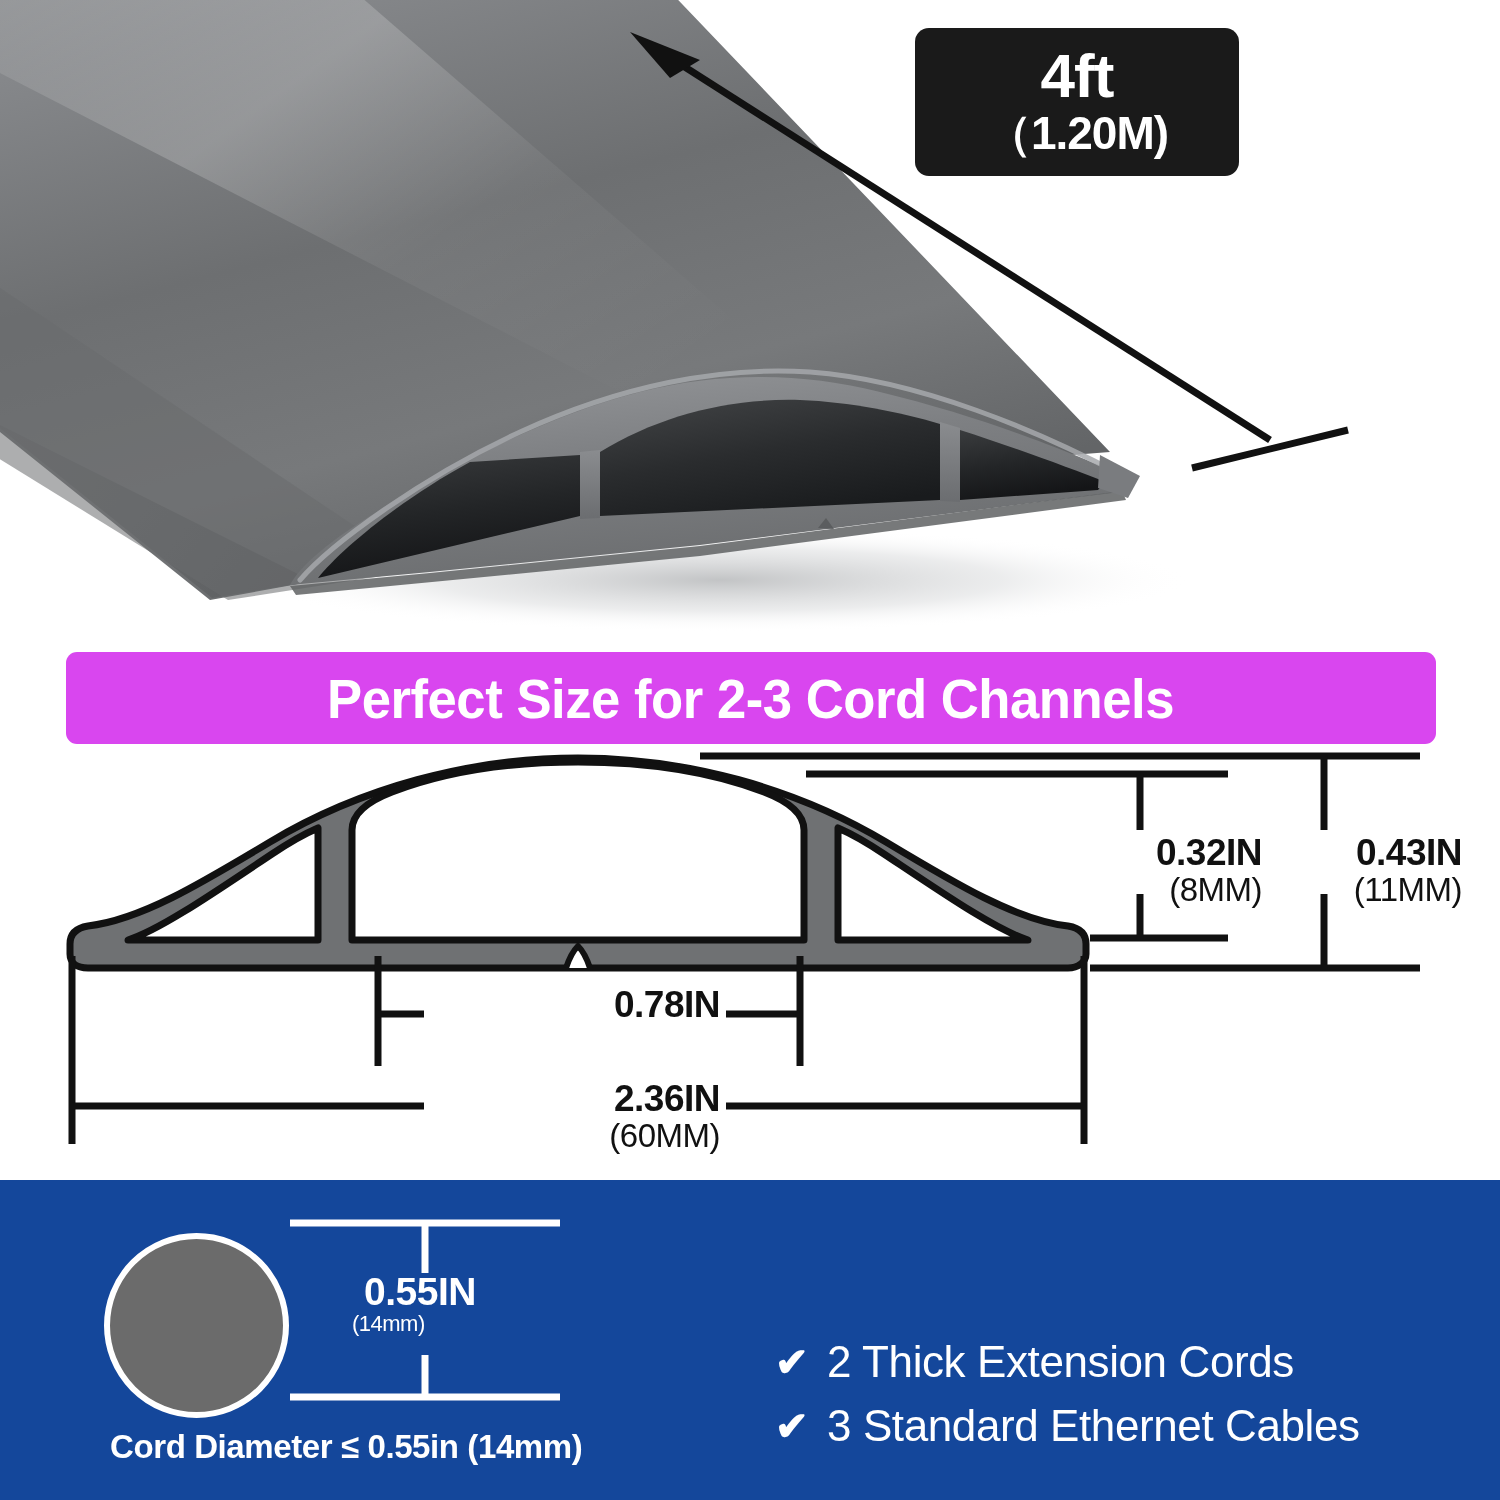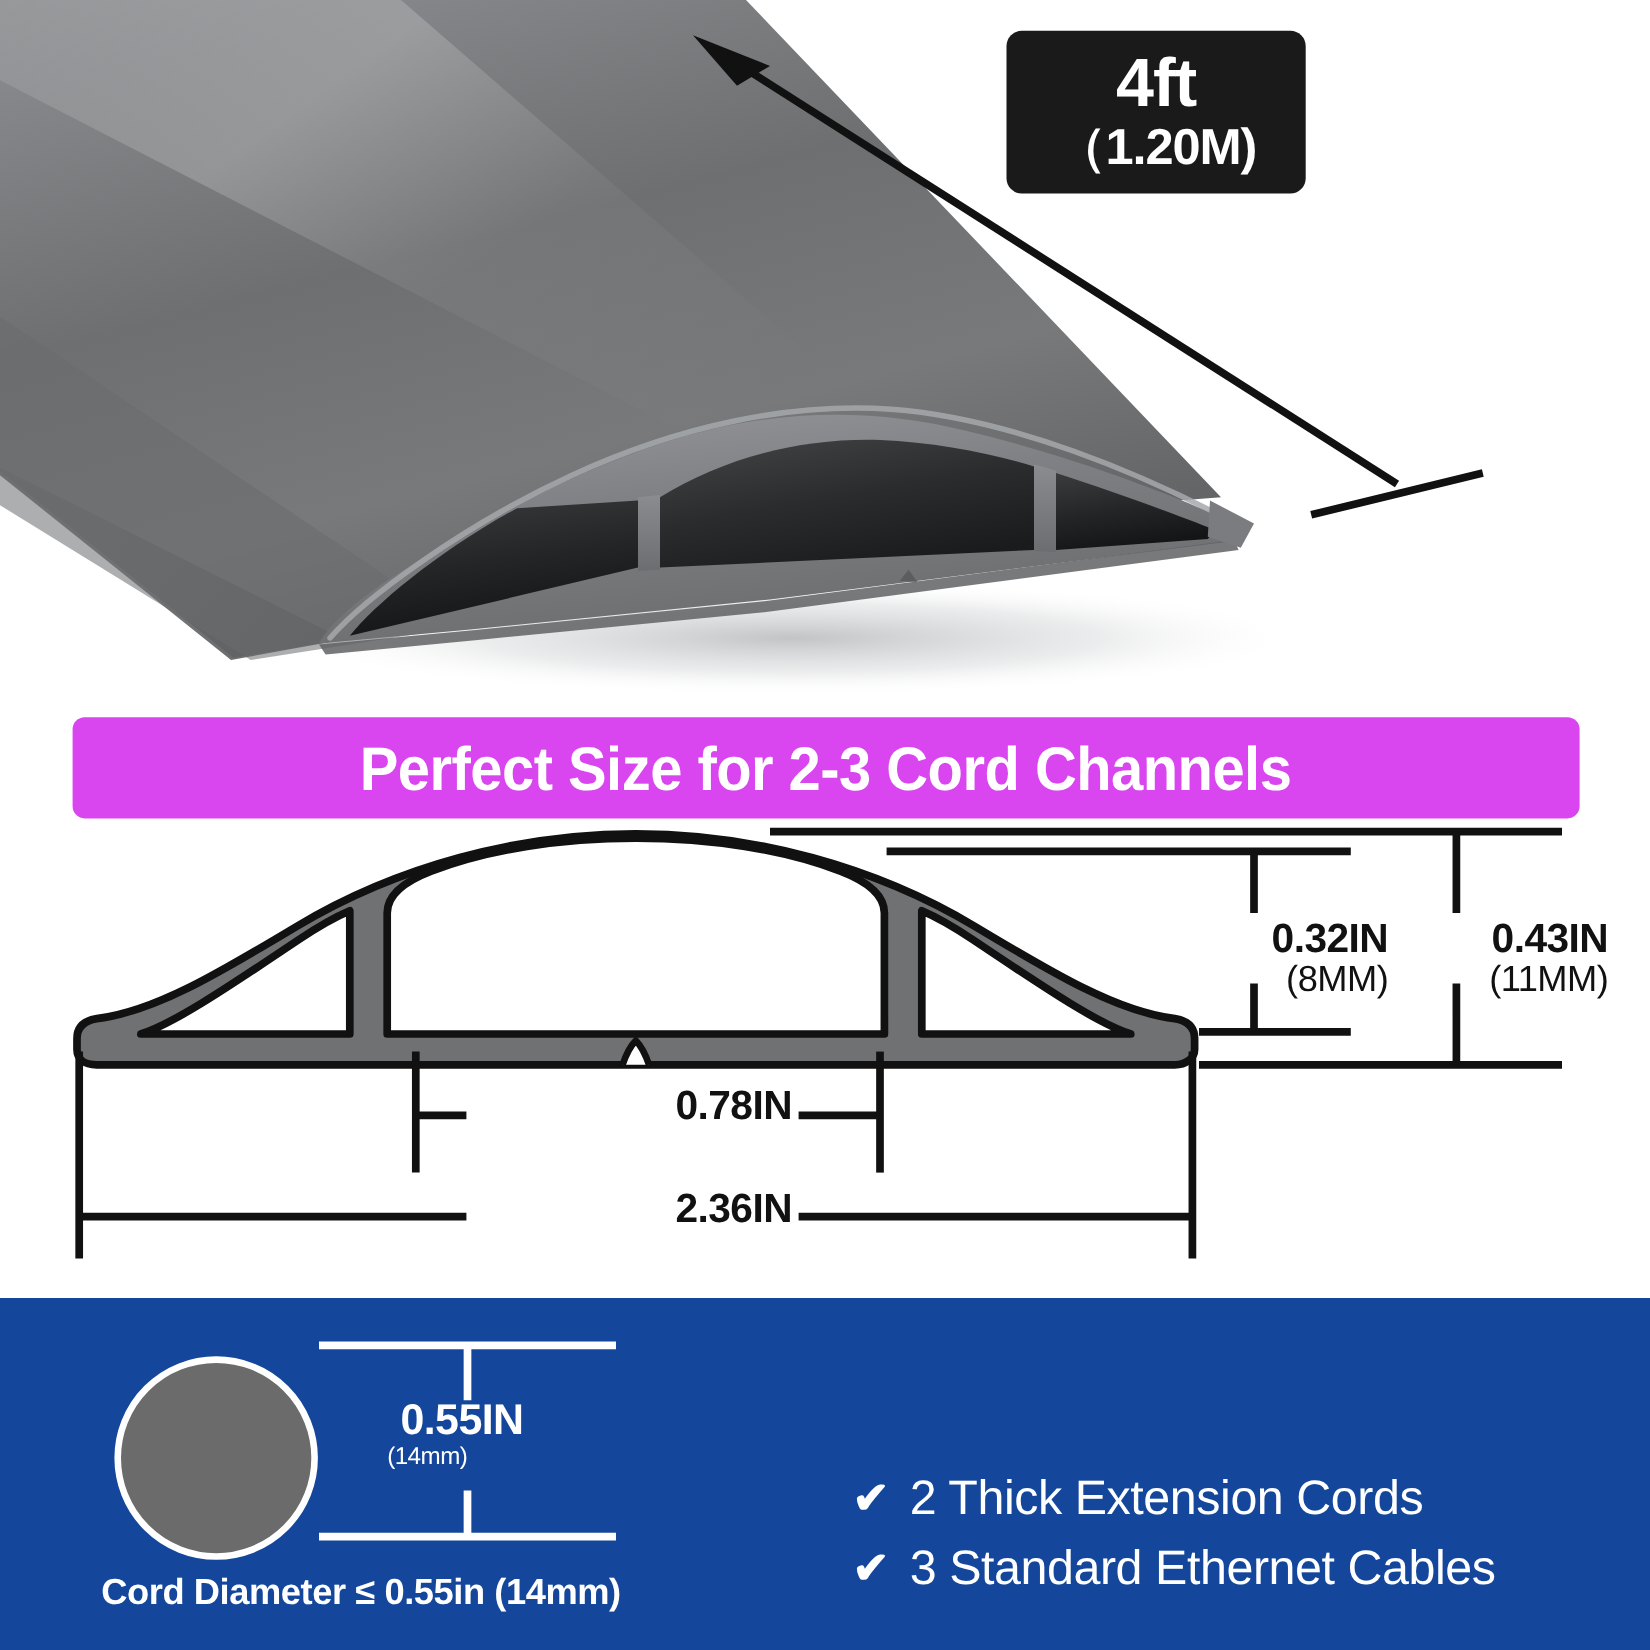--- a/index.html
+++ b/index.html
@@ -34,21 +34,21 @@
     background: #1a1a1a;
     border-radius: 14px;
     display: flex;
     flex-direction: column;
     align-items: center;
     justify-content: center;
     color: #ffffff;
   }
   #length-badge {
     left: 915px; top: 28px;
-    width: 272px; height: 148px;
+    width: 324px; height: 148px;
   }
   #length-badge .big {
     font-size: 62px;
     font-weight: bold;
     line-height: 0.98;
     letter-spacing: -1px;
   }
   #length-badge .sub {
     font-size: 46px;
     font-weight: bold;
@@ -136,21 +136,21 @@
     font-size: 39px; font-weight: bold; line-height: 1.03;
     letter-spacing: -0.5px;
     margin-left: 12px;
   }
   #cord-dim-label .mm {
     font-size: 22px; font-weight: normal; line-height: 1.08;
     letter-spacing: -0.5px;
   }
   #cord-caption {
     position: absolute;
-    left: 92px; top: 1428px;
+    left: 110px; top: 1428px;
     color: #ffffff;
     font-size: 33px;
     font-weight: bold;
     letter-spacing: -0.4px;
     white-space: nowrap;
   }
 
   #ref-title {
     position: absolute;
     left: 830px; top: 1240px;
@@ -380,20 +380,21 @@
     </div>
     <div class="dim-label" id="lbl-043">
       <div class="in">0.43IN</div>
       <div class="mm">(11MM)</div>
     </div>
     <div class="dim-label" id="lbl-078">
       <div class="in">0.78IN</div>
     </div>
     <div class="dim-label" id="lbl-236">
       <div class="in">2.36IN</div>
+      <div class="mm">(60MM)</div>
     </div>
   </div>
 
   <div id="blue-band"></div>
 
   <div id="cord-circle"></div>
 
   <svg id="cord-dim-svg" width="320" height="230" viewBox="0 0 320 230">
     <line x1="20" y1="8" x2="290" y2="8" stroke="#ffffff" stroke-width="7"></line>
     <line x1="20" y1="182" x2="290" y2="182" stroke="#ffffff" stroke-width="7"></line>

